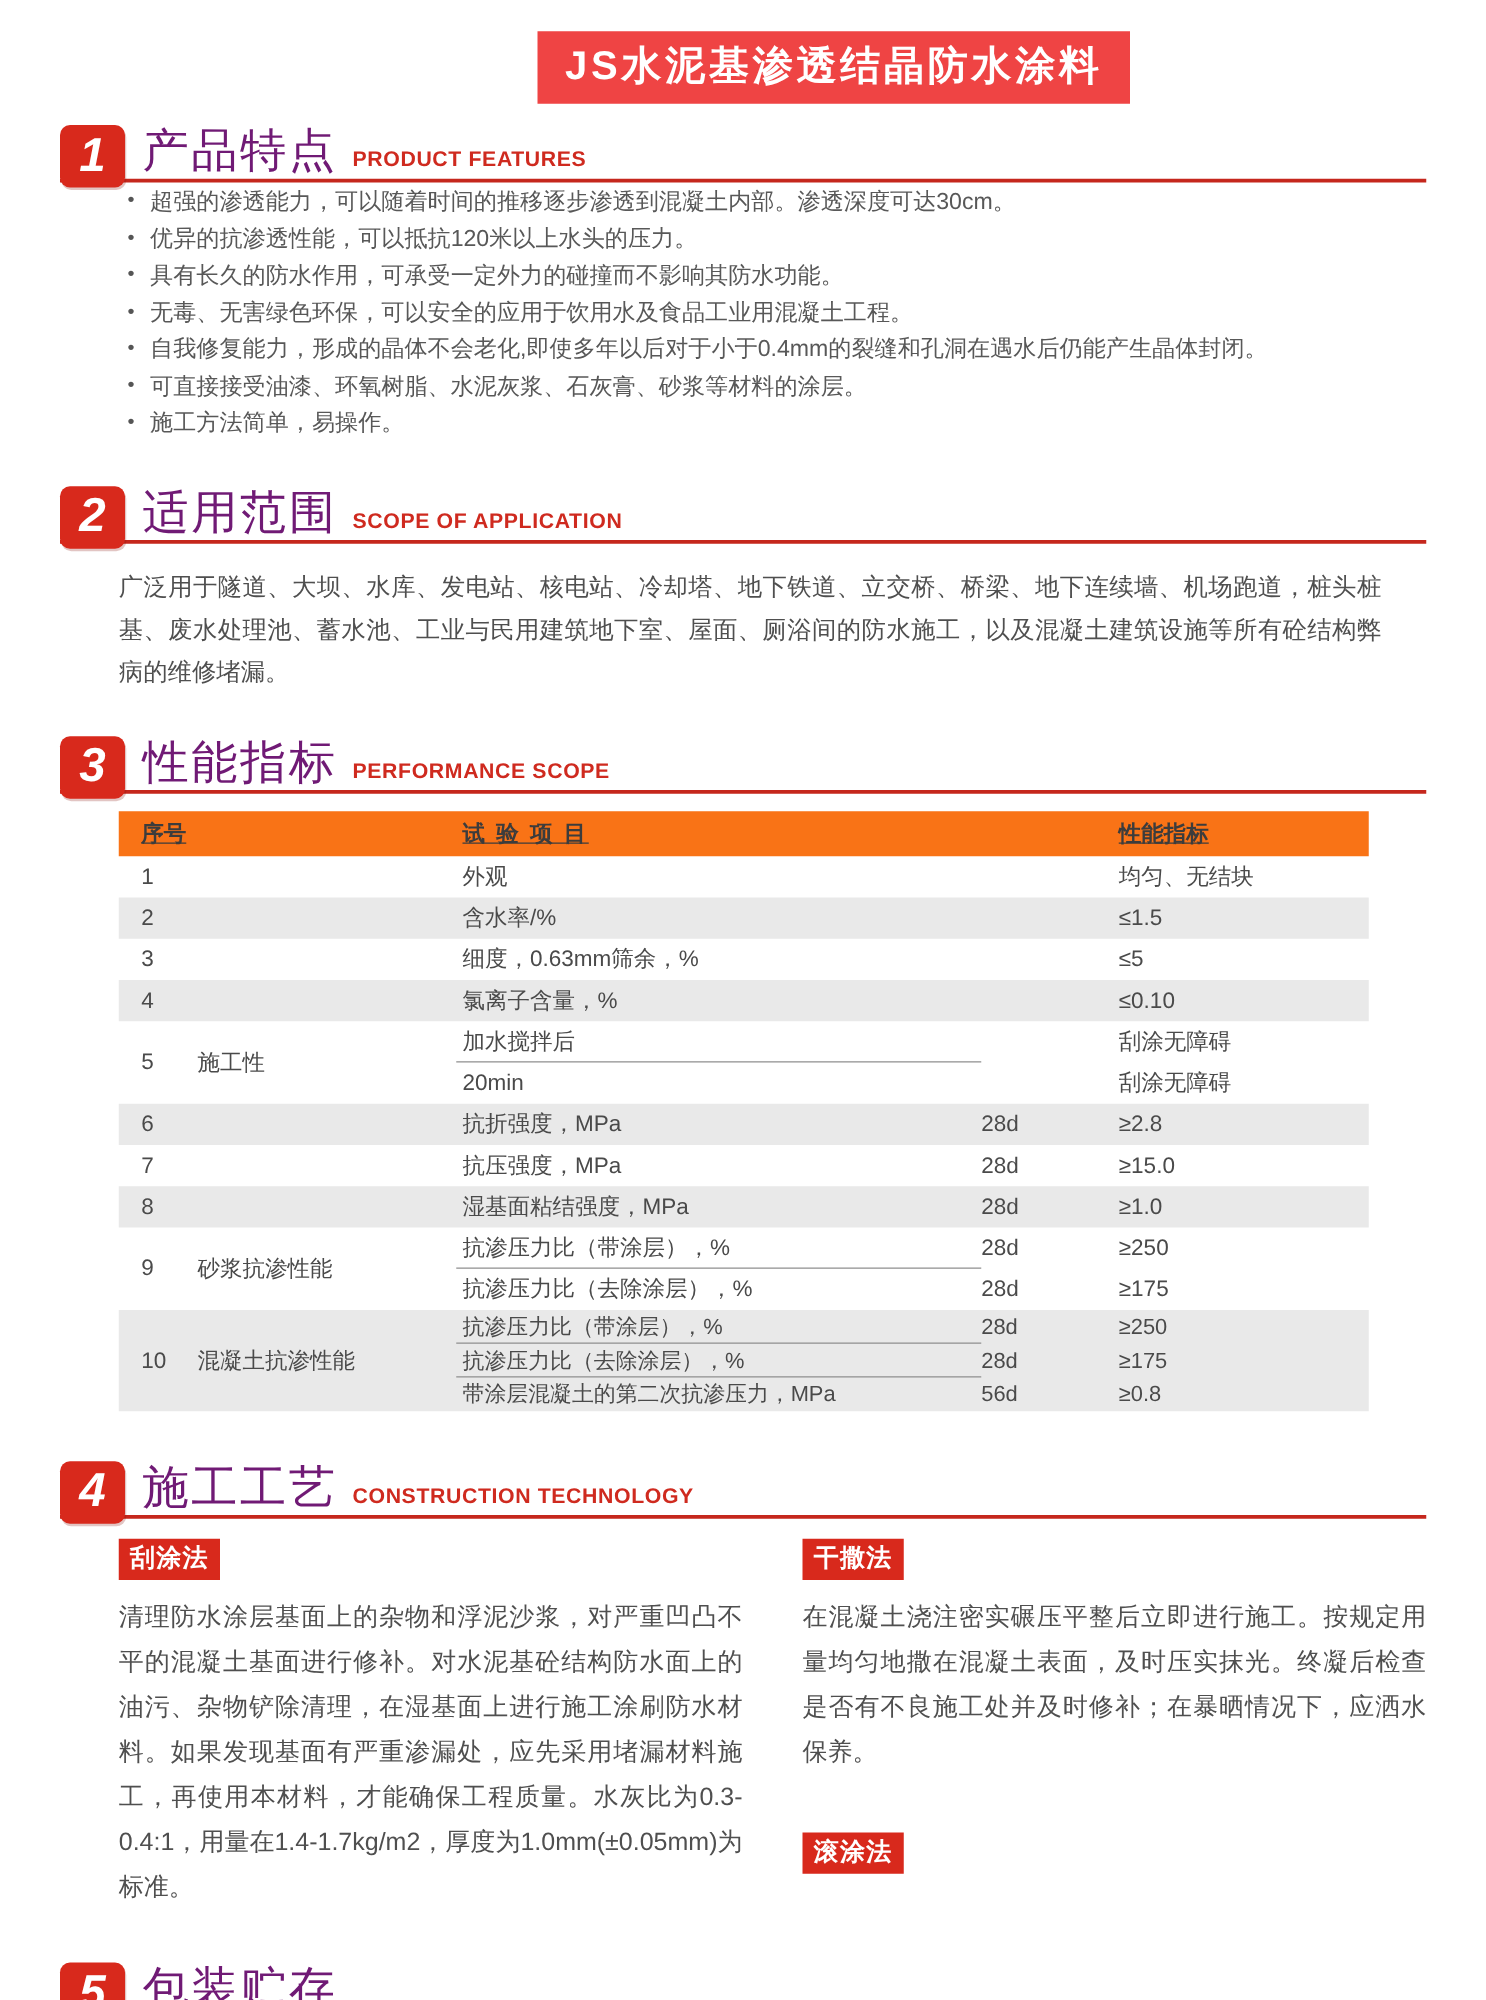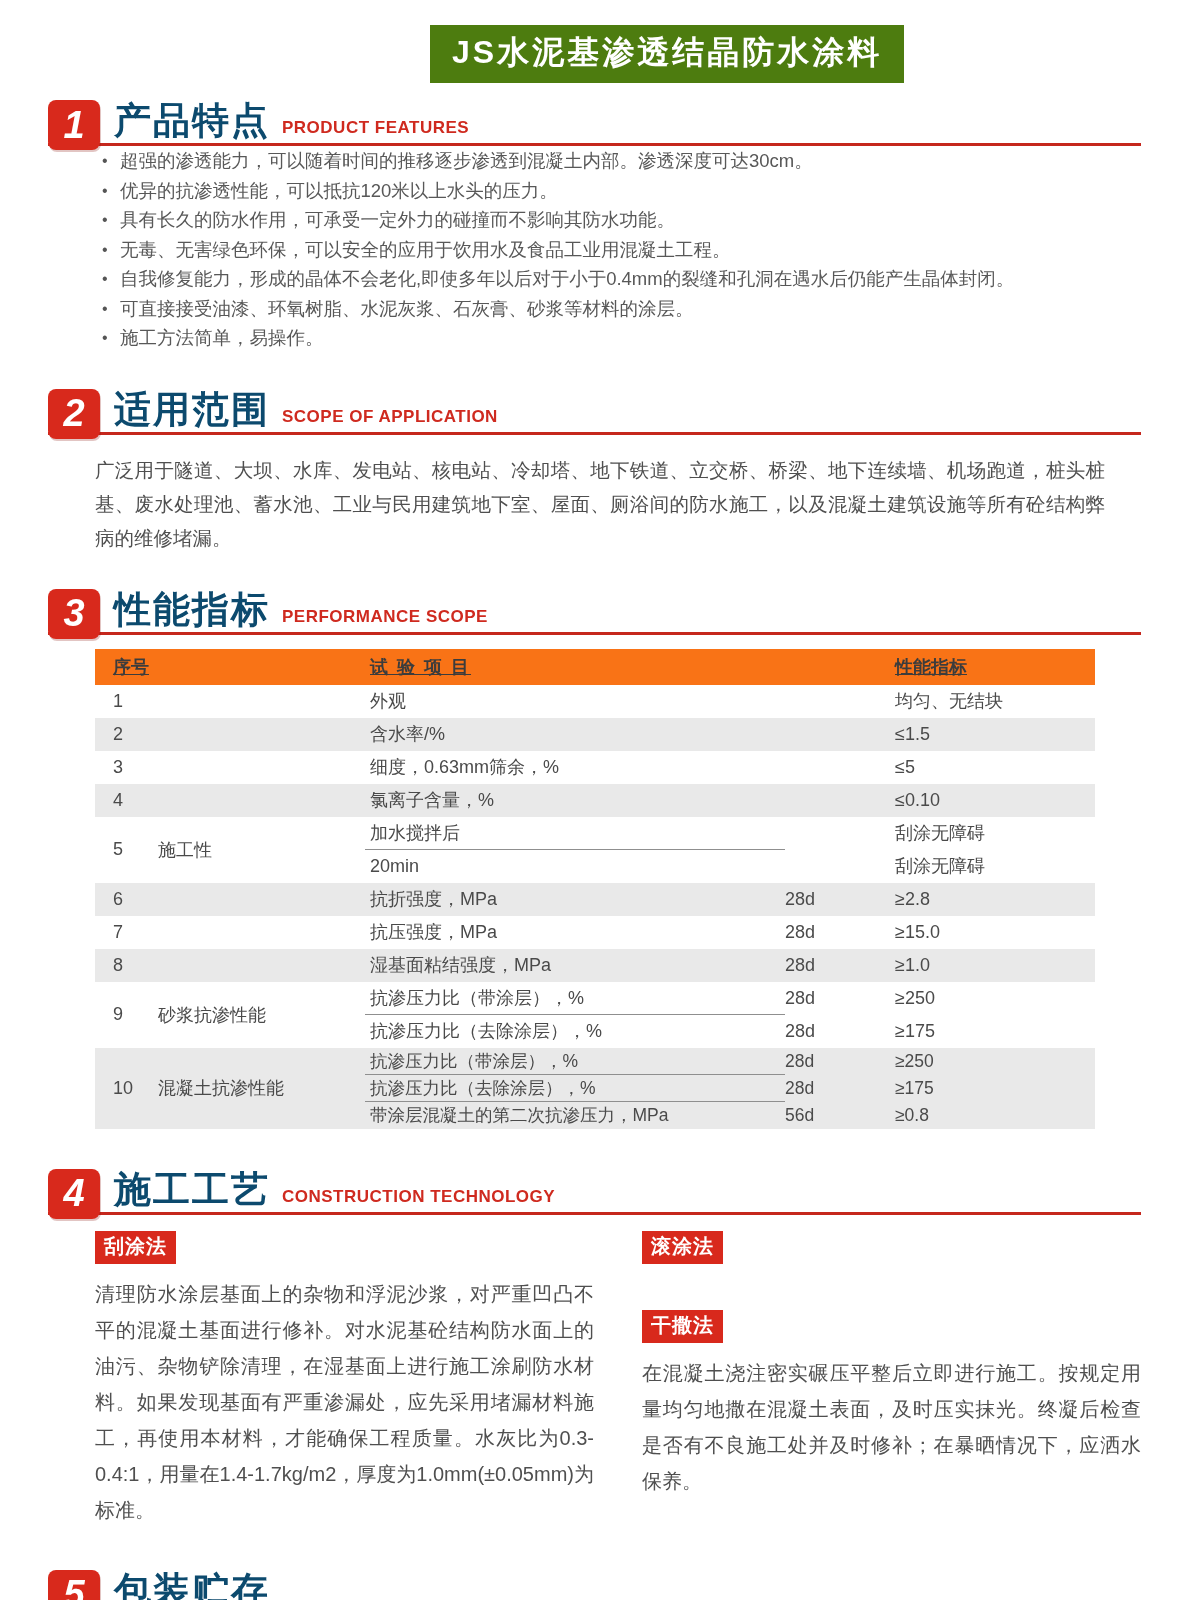--- a/index.html
+++ b/index.html
@@ -5,42 +5,42 @@
   * { margin:0; padding:0; box-sizing:border-box; }
   html,body { background:#ffffff; }
   body {
     width:1189px; height:1600px;
     font-family:"Liberation Sans","DejaVu Sans",sans-serif;
     color:#4b4b4b; position:relative; overflow:hidden;
   }
   
   .titlebar {
     position:absolute; left:430px; top:25px;
-    background:#4d7c0f; color:#ffffff;
+    background:#ef4444; color:#ffffff;
     font-size:32px; font-weight:bold; letter-spacing:3px;
     padding:6px 22px 8px 22px; white-space:nowrap;
   }
   
   .sec-header {
     display:flex; align-items:flex-end;
     margin:0 48px 0 48px;
     border-bottom:3px solid #c5271d;
     padding-bottom:2px;
     position:relative;
   }
   .sec-num {
     width:52px; height:50px; background:#d8291c; border-radius:8px;
     color:#fff; font-size:38px; font-weight:bold; font-style:italic;
     display:flex; align-items:center; justify-content:center;
     margin-bottom:-9px; margin-right:14px;
     box-shadow:1px 2px 0 rgba(140,25,15,.25);
     flex:0 0 auto;
   }
   .sec-title {
-    color:#0c4a6e; font-size:37px; font-weight:bold; letter-spacing:2px;
+    color:#701a75; font-size:37px; font-weight:normal; letter-spacing:2px;
     line-height:1.05;
   }
   .sec-sub {
     color:#cf2a1f; font-size:17px; font-weight:bold; letter-spacing:.5px;
     margin-left:12px; margin-bottom:3px; white-space:nowrap;
   }
   
   .bullets { margin:0 48px 0 100px; list-style:none; }
   .bullets li {
     font-size:18.5px; line-height:29.5px; color:#585858;
@@ -275,22 +275,22 @@
   <div class="sec-sub">CONSTRUCTION TECHNOLOGY</div>
 </div>
 <div class="cols">
   <div class="col">
     <div class="method-block">
       <span class="method-badge">刮涂法</span>
       <p class="method-text">清理防水涂层基面上的杂物和浮泥沙浆，对严重凹凸不平的混凝土基面进行修补。对水泥基砼结构防水面上的油污、杂物铲除清理，在湿基面上进行施工涂刷防水材料。如果发现基面有严重渗漏处，应先采用堵漏材料施工，再使用本材料，才能确保工程质量。水灰比为0.3-0.4:1，用量在1.4-1.7kg/m2，厚度为1.0mm(±0.05mm)为标准。</p>
     </div>
   </div>
   <div class="col">
+      <div class="method-block"><span class="method-badge">干撒法</span><p class="method-text">在混凝土浇注密实碾压平整后立即进行施工。按规定用量均匀地撒在混凝土表面，及时压实抹光。终凝后检查是否有不良施工处并及时修补；在暴晒情况下，应洒水保养。</p></div>
       <div class="method-block"><span class="method-badge">滚涂法</span></div>
-      <div class="method-block"><span class="method-badge">干撒法</span><p class="method-text">在混凝土浇注密实碾压平整后立即进行施工。按规定用量均匀地撒在混凝土表面，及时压实抹光。终凝后检查是否有不良施工处并及时修补；在暴晒情况下，应洒水保养。</p></div>
     </div>
 </div>
 
 <div class="sec-header mt-s5">
   <div class="sec-num">5</div>
   <div class="sec-title">包装贮存</div>
 
 </div>
 
 </body></html>

